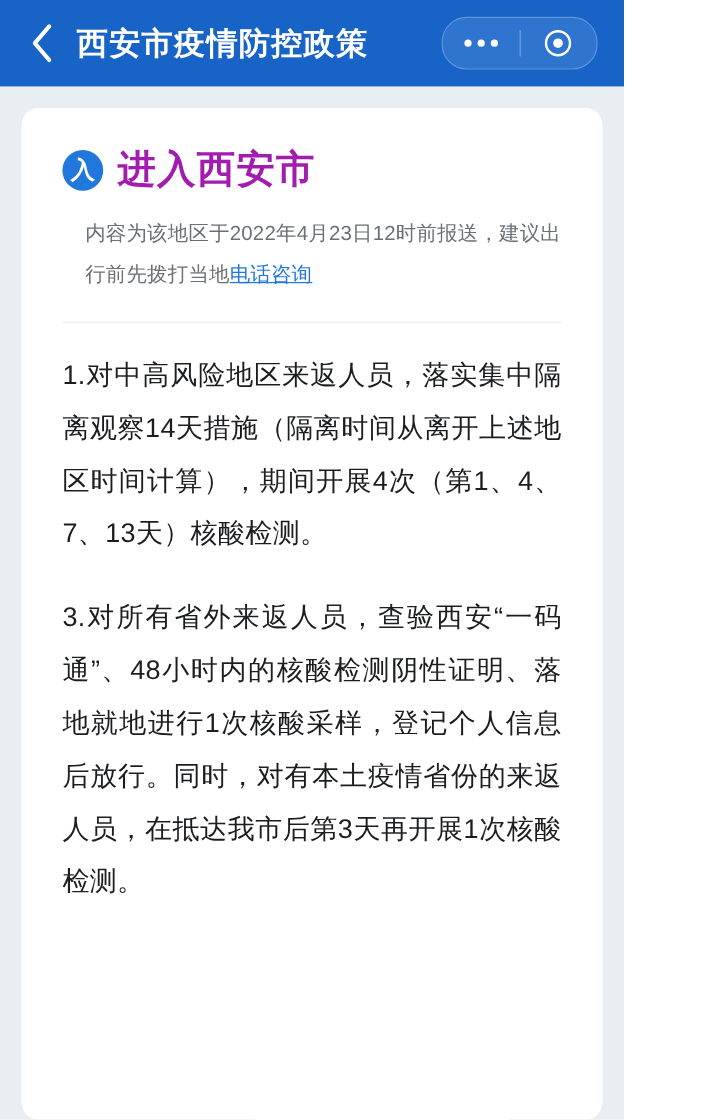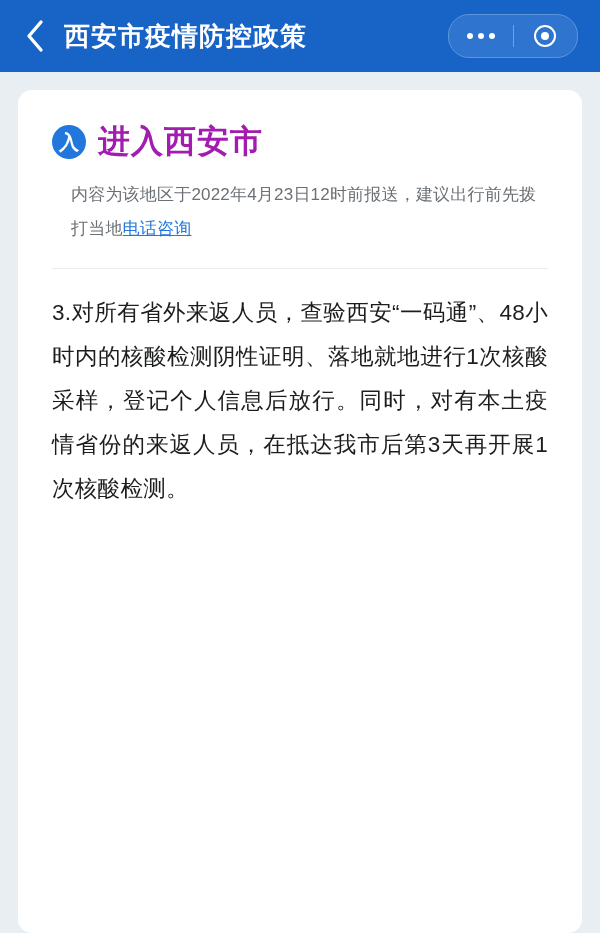--- a/index.html
+++ b/index.html
@@ -8,21 +8,21 @@
     background: #ffffff;
   }
   body {
     width: 600px;
     height: 933px;
     font-family: "Liberation Sans", "DejaVu Sans", sans-serif;
     overflow: hidden;
   }
 
   .phone {
-    width: 600px;
+    width: 520px;
     height: 933px;
     position: relative;
     background: #e9eef3;
     display: flex;
     flex-direction: column;
   }
 
   
   .navbar {
     height: 72px;
@@ -223,19 +223,20 @@
         <div class="title-text">进入西安市</div>
       </div>
 
       <div class="subtitle">
         <span>内容为该地区于2022年4月23日12时前报送，建议出行前先拨打当地</span><span class="link">电话咨询</span>
       </div>
 
       <div class="divider"></div>
 
       <div class="body">
+        <p class="para">1.对中高风险地区来返人员，落实集中隔离观察14天措施（隔离时间从离开上述地区时间计算），期间开展4次（第1、4、7、13天）核酸检测。</p>
         <p class="para">3.对所有省外来返人员，查验西安“一码通”、48小时内的核酸检测阴性证明、落地就地进行1次核酸采样，登记个人信息后放行。同时，对有本土疫情省份的来返人员，在抵达我市后第3天再开展1次核酸检测。</p>
       </div>
 
     </div>
   </div>
 
 </div>
 
 </body></html>

